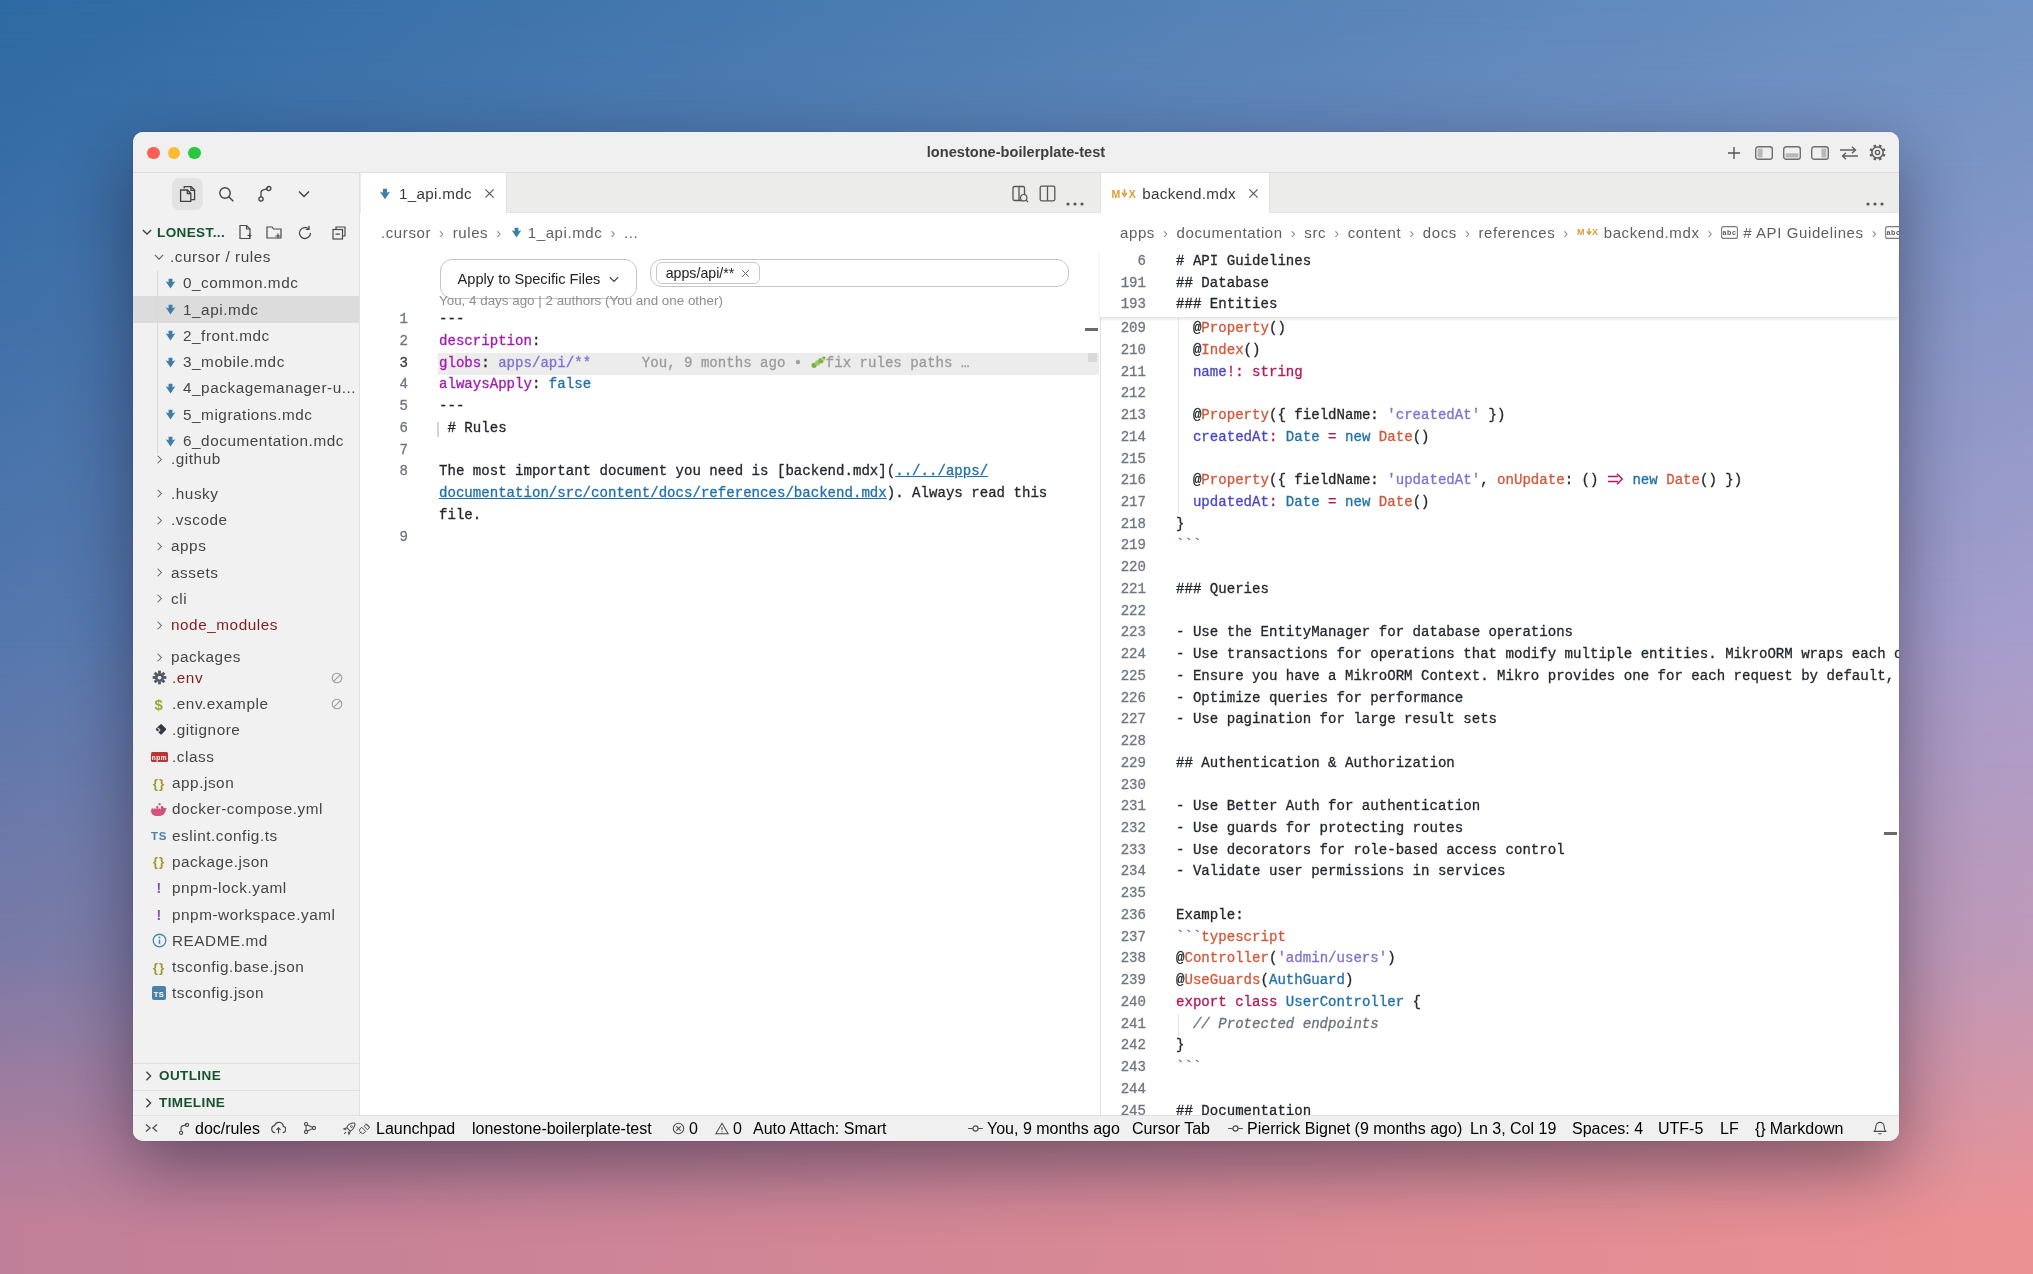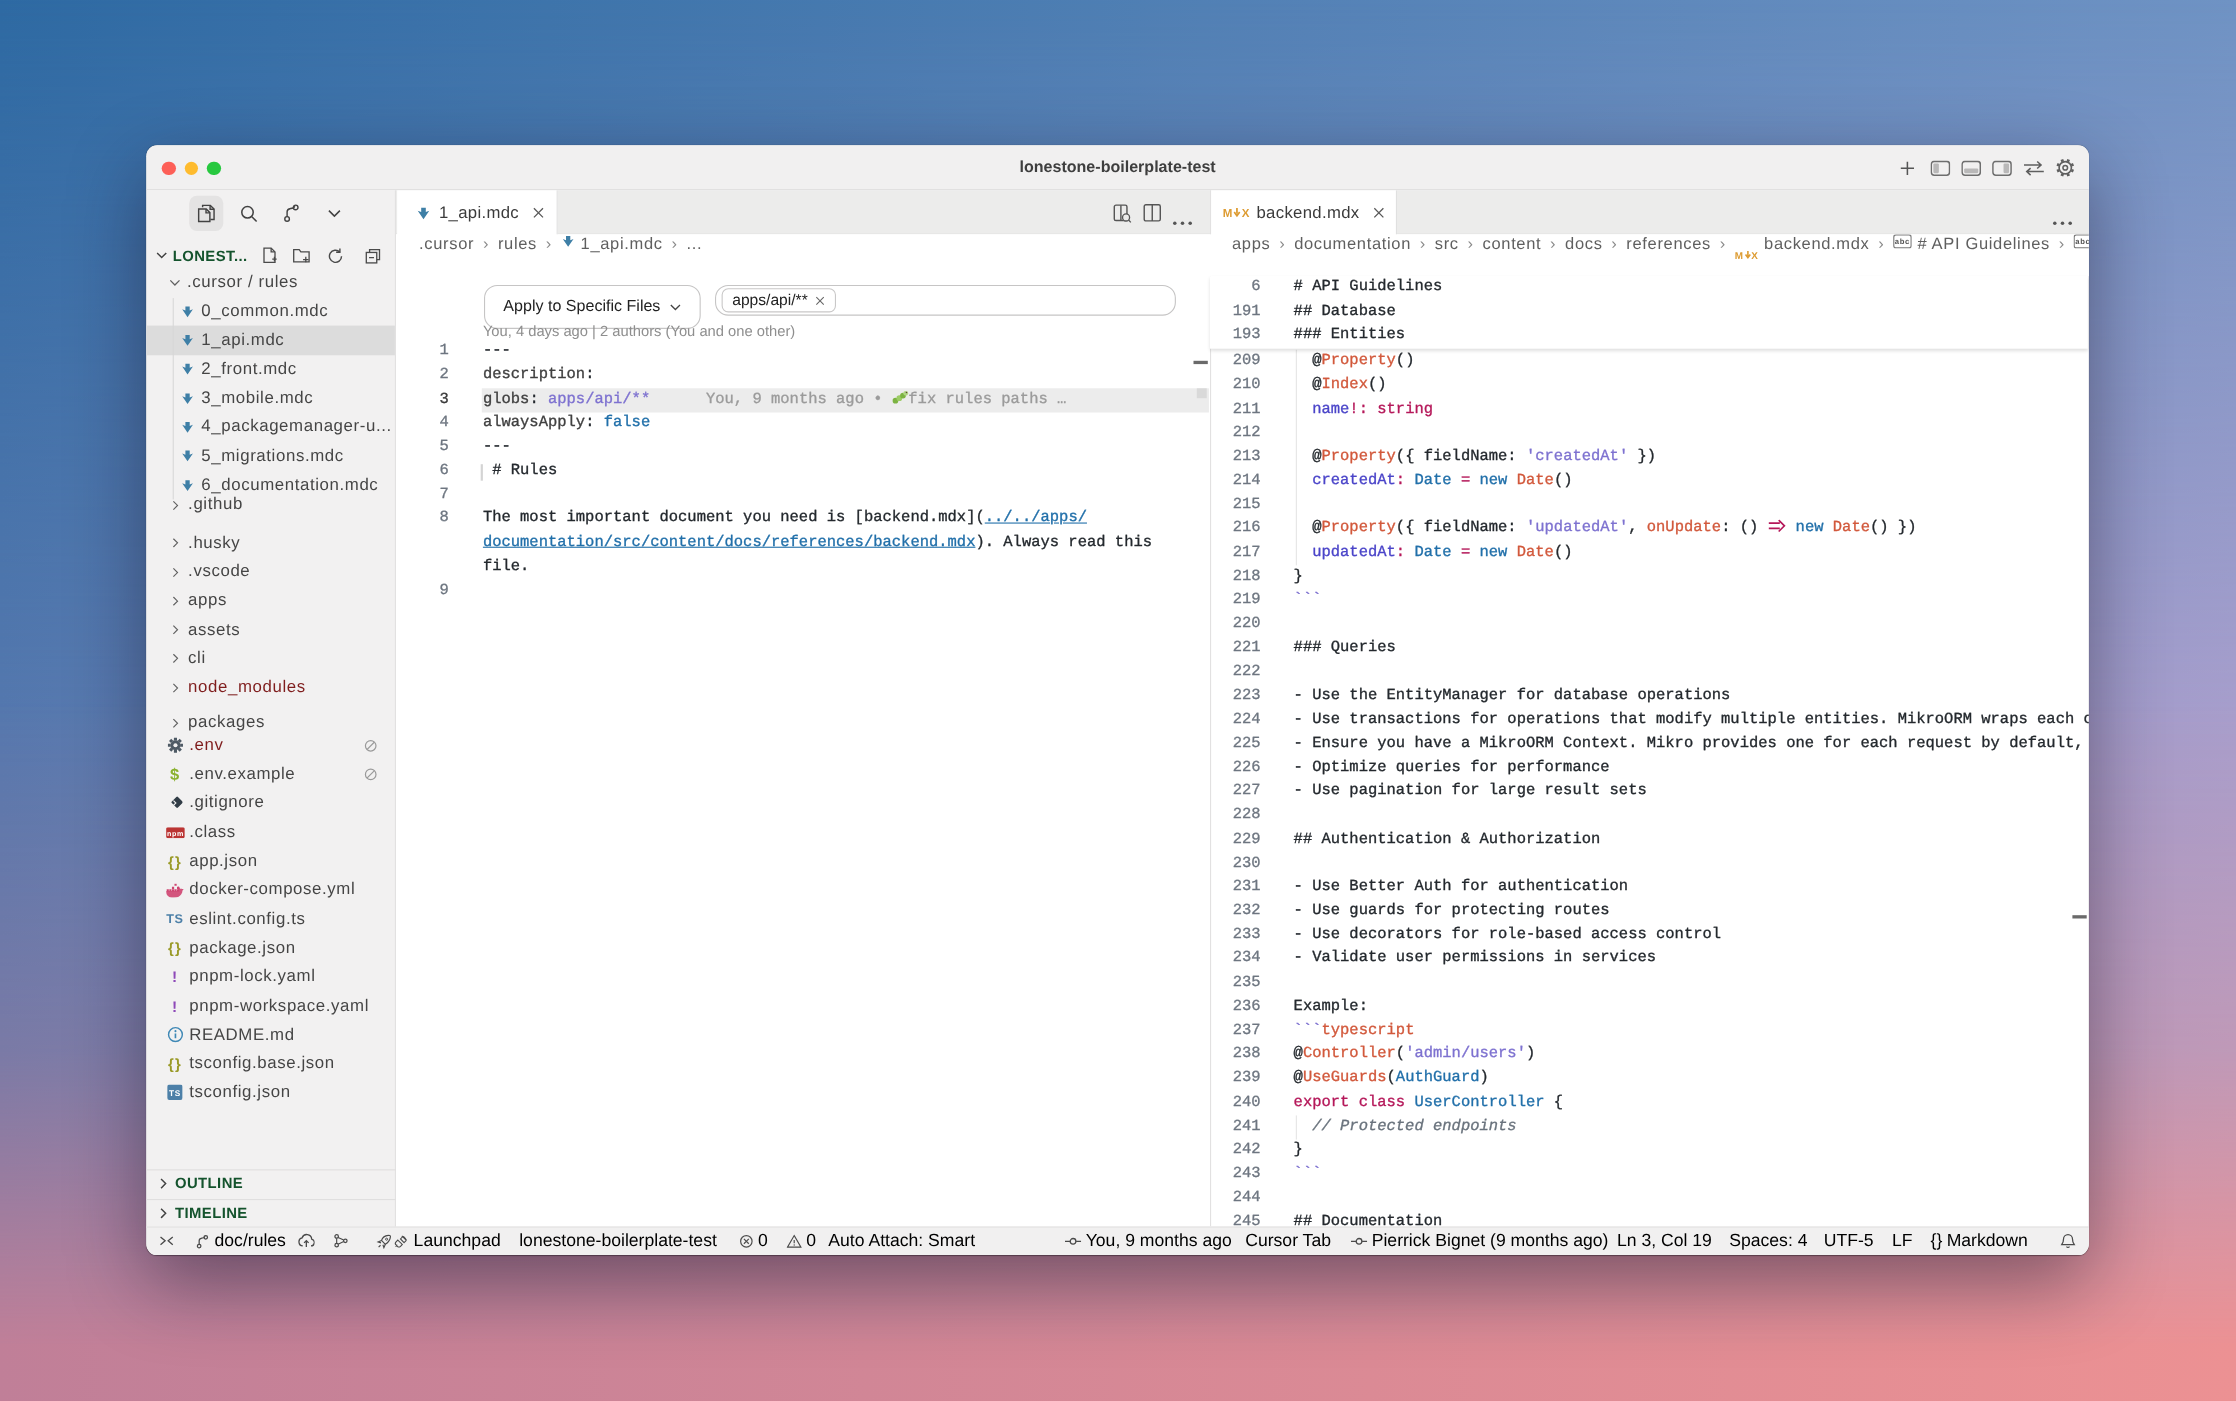--- a/index.html
+++ b/index.html
@@ -13,24 +13,24 @@
 .title{position:absolute;left:0;top:0;width:1766px;height:41px;line-height:41px;text-align:center;font-size:14.6px;font-weight:bold;color:#3e3e3e}
 .side{position:absolute;left:0;top:41px;width:227px;height:943px;background:#f2f1f1;border-right:1px solid #e2e1e1}
 .srow{position:absolute;left:0;width:226px;height:26.3px;display:flex;align-items:center;font-size:15.3px;letter-spacing:.55px;color:#454545;white-space:nowrap}
 .srow svg,.srow .fi{flex:0 0 auto}
 .sel{background:#dcdcdc}
 .dim{color:#7f1d1d}
 .fi{width:16px;height:16px;display:inline-flex;align-items:center;justify-content:center;font-weight:bold}
 .hdr{position:absolute;font-weight:bold;color:#14532d;font-size:13.5px;letter-spacing:.4px}
 .code,.gut{position:absolute;font-family:"Liberation Mono",monospace;font-size:14.08px;line-height:21.74px;white-space:pre;color:#24292e;-webkit-text-stroke:.3px}
 .gut{color:#6e7681;text-align:right}
-.o{color:#d2593c}.i{color:#4b45c9}.cr{color:#b5185a}.bl{color:#2270aa}.pu{color:#7e72d0}.kg{color:#404040}.gy{color:#9b9b9b}.cm{color:#6a737d;font-style:italic}
+.o{color:#d2593c}.i{color:#4b45c9}.cr{color:#b5185a}.bl{color:#2270aa}.pu{color:#7e72d0}.kg{color:#a21caf}.gy{color:#9b9b9b}.cm{color:#6a737d;font-style:italic}
 .tabbar{position:absolute;top:41px;height:40px;background:#ececeb;border-bottom:1px solid #e5e5e5}
 .tab{position:absolute;top:41px;height:41px;background:#fff;display:flex;align-items:center;font-size:15.2px;letter-spacing:.3px;color:#3b3b3b;border-right:1px solid #e0e0e0}
-.crumb{position:absolute;top:81px;height:38px;background:#fff;display:flex;font-size:15px;letter-spacing:.6px;color:#5f5f5f;white-space:nowrap}
+.crumb{position:absolute;top:81px;height:38px;background:#fff;display:flex;align-items:center;font-size:15px;letter-spacing:.6px;color:#5f5f5f;white-space:nowrap}
 .crumb .sep{margin:0 8px;color:#8a8a8a}
 .crumb svg,.crumb span{flex:0 0 auto}
 .statusbar{position:absolute;left:0;top:983px;width:1766px;height:26px;background:#f1f0f0;border-top:1px solid #e2e1e1;font-size:13.5px;letter-spacing:.45px;color:#515151}
 .sit{position:absolute;top:0;height:25px;display:flex;align-items:center;white-space:nowrap}
 </style></head>
 <body>
 <div class="bgA"></div>
 <div class="bgM"></div>
 <div class="bgB"></div>
 <div class="win">

